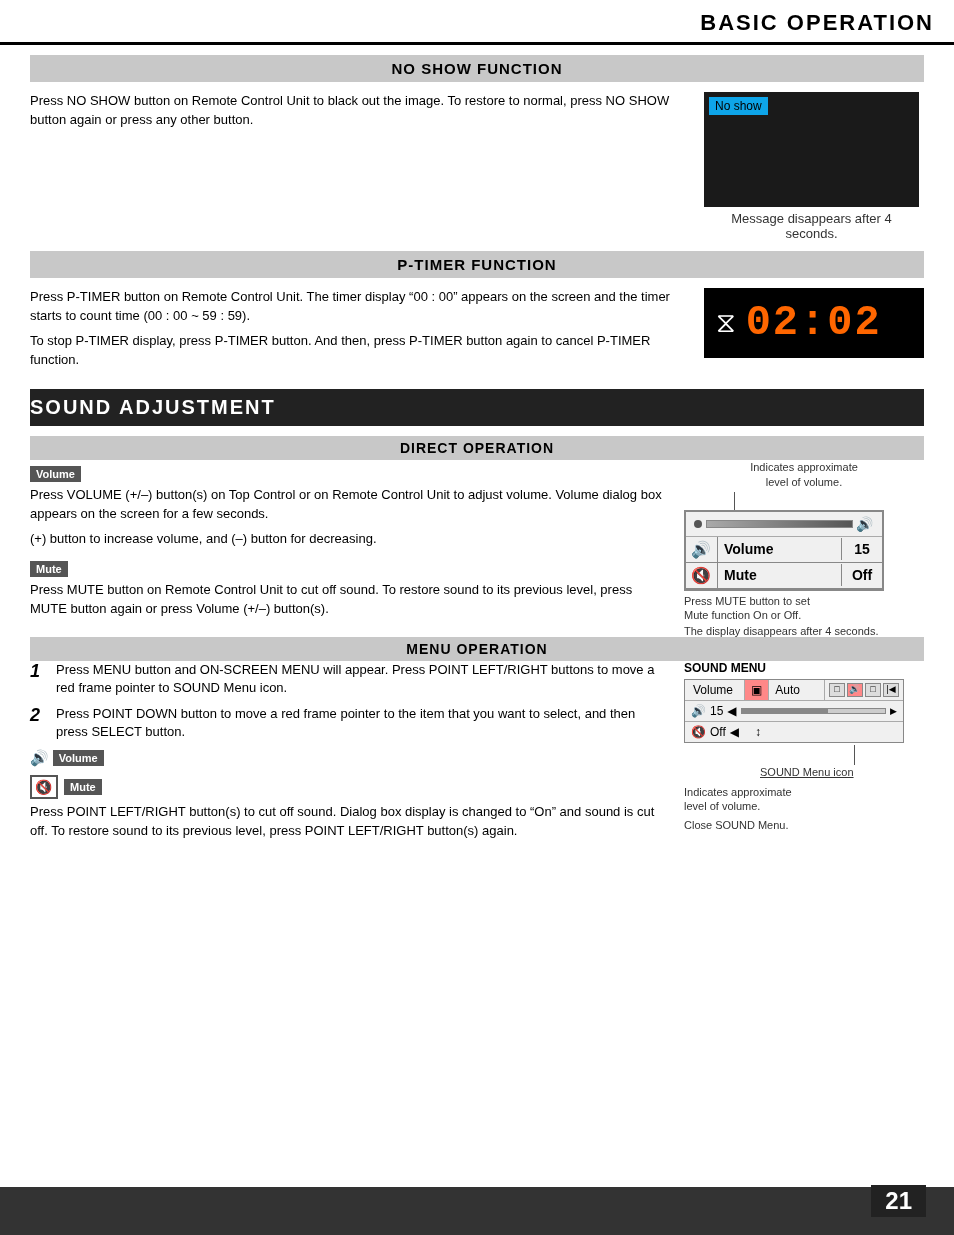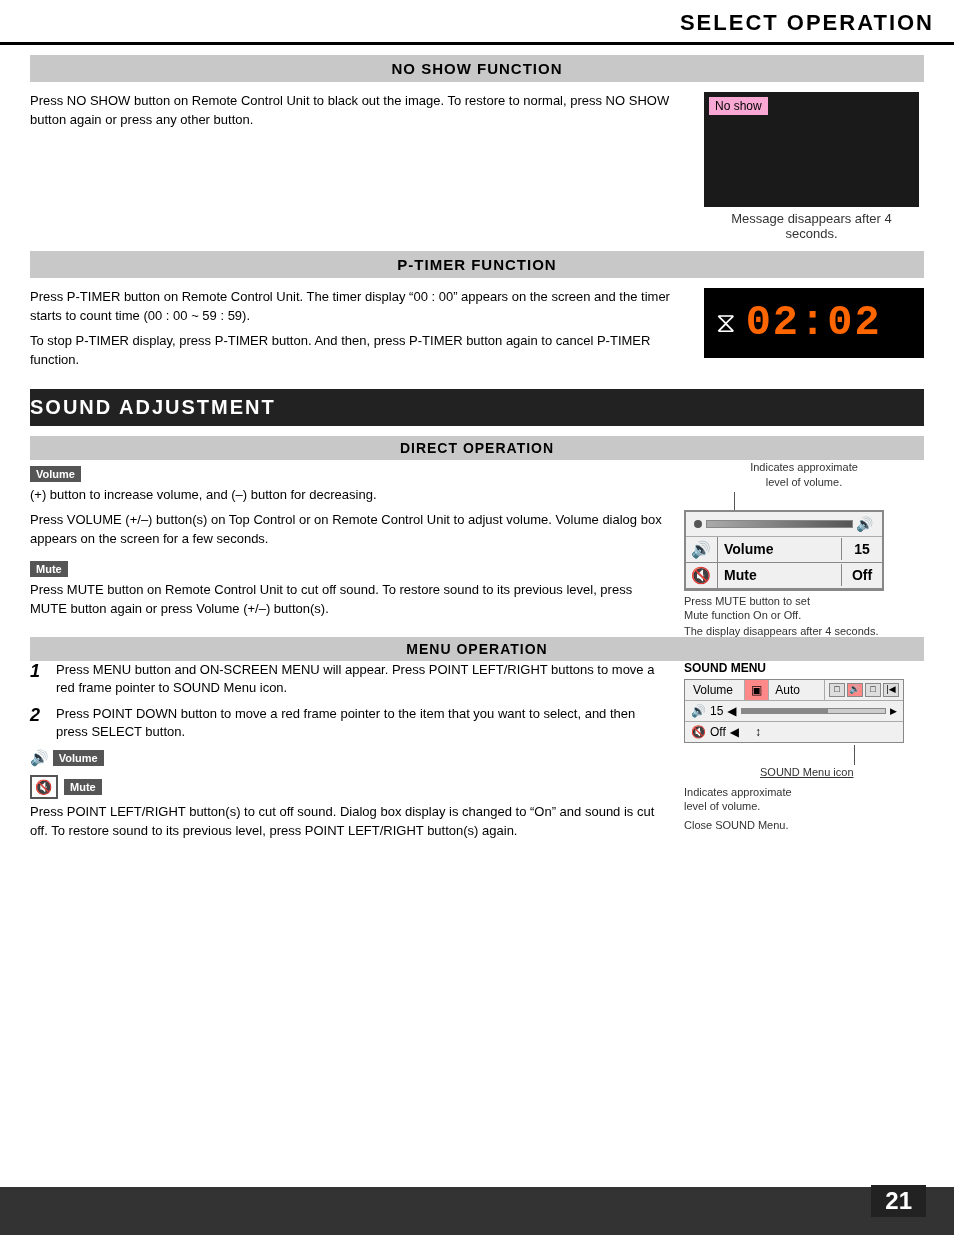--- a/index.html
+++ b/index.html
@@ -77,21 +77,21 @@
     
     .no-show-screen {
       background: #1a1a1a;
       width: 215px;
       height: 115px;
       position: relative;
       display: flex;
       flex-direction: column;
     }
     .no-show-label {
-      background: #f9a8d4;
+      background: #0ea5e9;
       color: #000;
       font-size: 12px;
       padding: 2px 6px;
       display: inline-block;
       position: absolute;
       top: 5px;
       left: 5px;
     }
     .no-show-caption {
       font-size: 13px;
@@ -255,21 +255,21 @@
       display: flex;
       gap: 20px;
     }
     .sound-left { flex: 1; }
     .sound-right { flex: 0 0 240px; }
   </style>
 </head>
 <body>
 
 <div class="page-header">
-  <span class="page-header-title">SELECT OPERATION</span>
+  <span class="page-header-title">BASIC OPERATION</span>
 </div>
 
 <div class="main-content">
 
   <div>
     <div class="section-header">NO SHOW FUNCTION</div>
     <div class="two-col">
       <div class="col-left">
         <p>Press NO SHOW button on Remote Control Unit to black out the image.  To restore to normal, press NO SHOW button again or press any other button.</p>
       </div>
@@ -300,22 +300,22 @@
 
   <div>
     <div class="section-header-dark">SOUND ADJUSTMENT</div>
 
     <div>
       <div class="subsection-header">DIRECT OPERATION</div>
       <div class="two-col-sound">
         <div class="sound-left">
 
           <div class="inline-label">Volume</div>
+          <p>Press VOLUME (+/–) button(s) on Top Control or on Remote Control Unit to adjust volume.  Volume dialog box appears on the screen for a few seconds.</p>
           <p>(+) button to increase volume, and (–) button for decreasing.</p>
-          <p>Press VOLUME (+/–) button(s) on Top Control or on Remote Control Unit to adjust volume.  Volume dialog box appears on the screen for a few seconds.</p>
 
           <div class="inline-label">Mute</div>
           <p>Press MUTE button on Remote Control Unit to cut off sound.  To restore sound to its previous level, press MUTE button again or press Volume (+/–) button(s).</p>
         </div>
         <div class="sound-right">
           <div class="indicator-caption">Indicates approximate<br>level of volume.</div>
           <div style="margin-left:50px; width:1px; height:18px; background:#555;"></div>
 
           <div class="volume-display-box">
 

